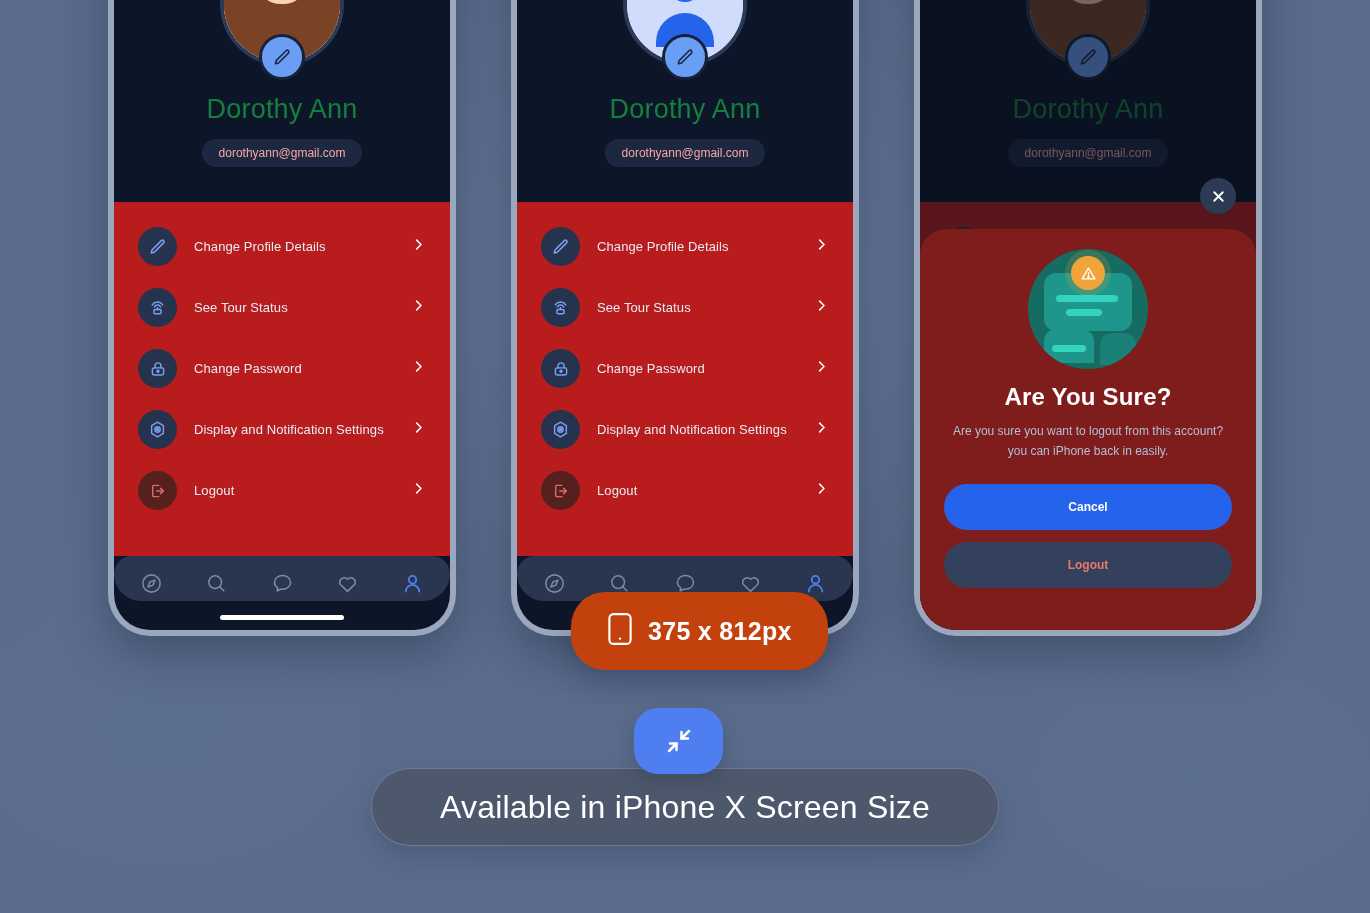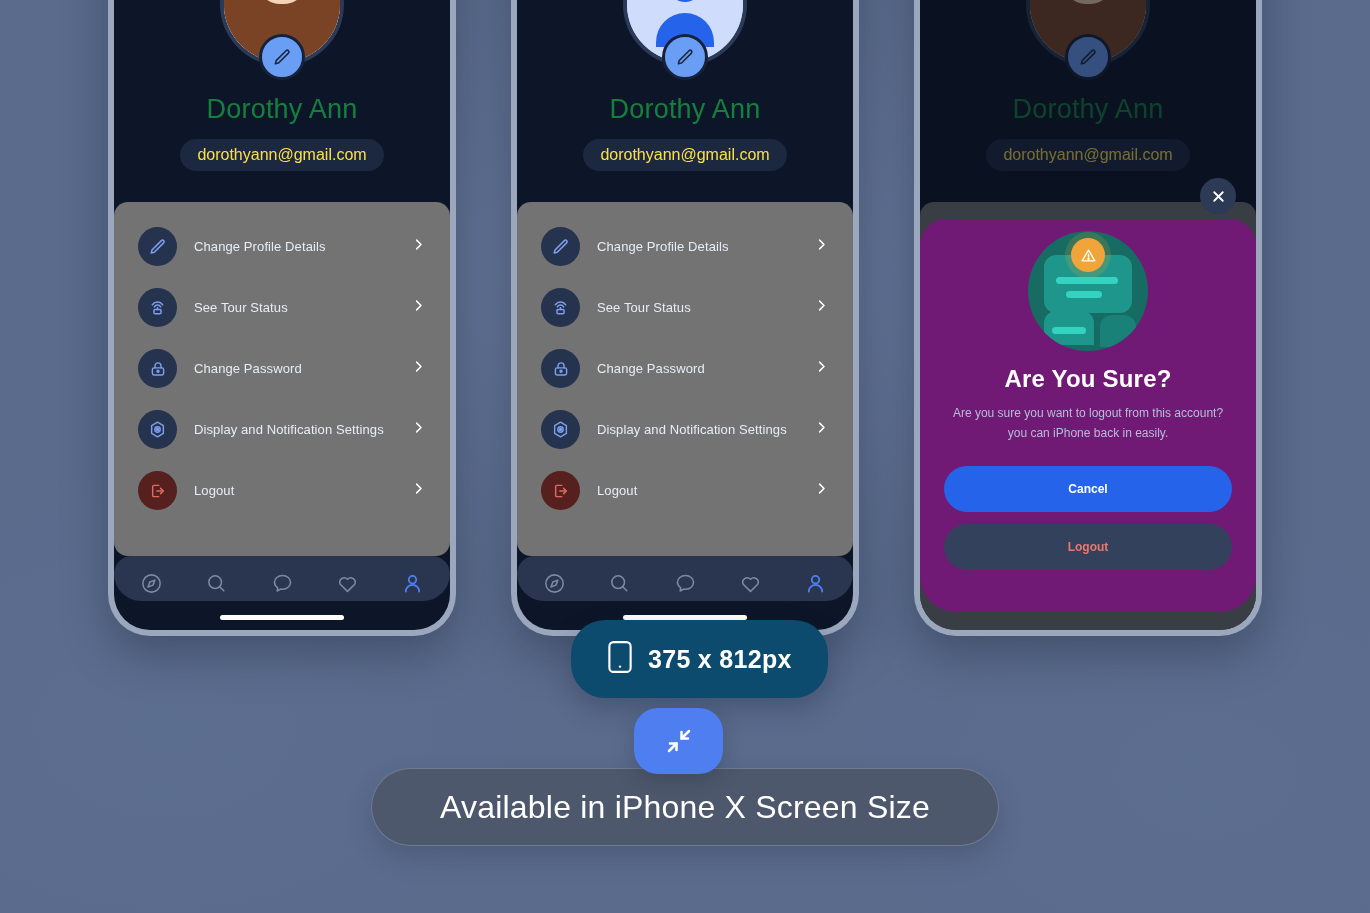--- a/index.html
+++ b/index.html
@@ -118,30 +118,29 @@
     color:#15803d;
     letter-spacing:0.2px;
     margin-top:28px;
   }
   .email-pill {
     display:inline-block;
     margin-top:14px;
     padding:7px 17px;
     border-radius:20px;
     background:#1b2840;
-    color:#fde047;
-    font-size:16px;
+    color:#fca5a5;
+    font-size:12px;
   }
 
   
   .menu-list {
-    background:#737373;
+    background:#b91c1c;
     padding:14px 0 6px;
     flex:1;
-    border-radius:14px;
   }
   .menu-item {
     display:flex;
     align-items:center;
     padding:11px 24px;
     gap:17px;
     cursor:pointer;
   }
   .menu-icon {
     width:39px; height:39px;
@@ -196,25 +195,25 @@
     right:20px; top:340px;
     width:36px; height:36px;
     border-radius:50%;
     background:#2c3a55;
     display:flex; align-items:center; justify-content:center;
     z-index:7;
     cursor:pointer;
   }
   .sheet {
     position:absolute;
-    left:0; right:0; bottom:18px;
-    background:#701a75;
+    left:0; right:0; bottom:0;
+    background:#7f1d1d;
     border-radius:26px 26px 36px 36px;
     z-index:6;
-    padding:12px 24px 30px;
+    padding:20px 24px 30px;
     text-align:center;
   }
   .illus {
     width:120px; height:120px;
     margin:0 auto 14px;
     border-radius:50%;
     background:#166b63;
     position:relative;
     overflow:hidden;
   }
@@ -296,26 +295,25 @@
     margin-bottom:12px;
   }
   .btn-primary { background:#2563eb; color:#ffffff; font-weight:700; }
   .btn-secondary { background:#33415c; color:#e8796e; font-weight:700; }
 
   
   .size-badge {
     position:absolute;
     left:571px; top:592px;
     display:flex; align-items:center; gap:15px;
-    background:#0c4a6e;
+    background:#c2410c;
     border-radius:34px;
     padding:20px 36px;
     box-shadow:0 12px 26px rgba(30,40,62,0.3);
     z-index:20;
-    margin-top:28px;
   }
   .size-badge-text {
     color:#ffffff;
     font-size:25px;
     font-weight:700;
     letter-spacing:0.3px;
   }
 
   
   .caption-icon {

